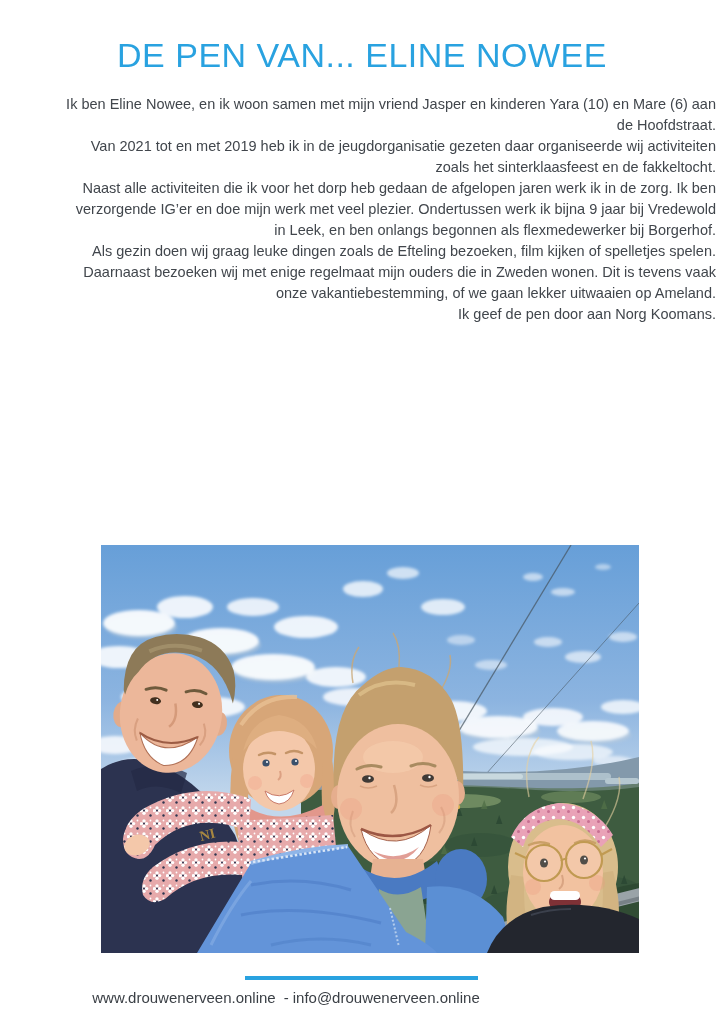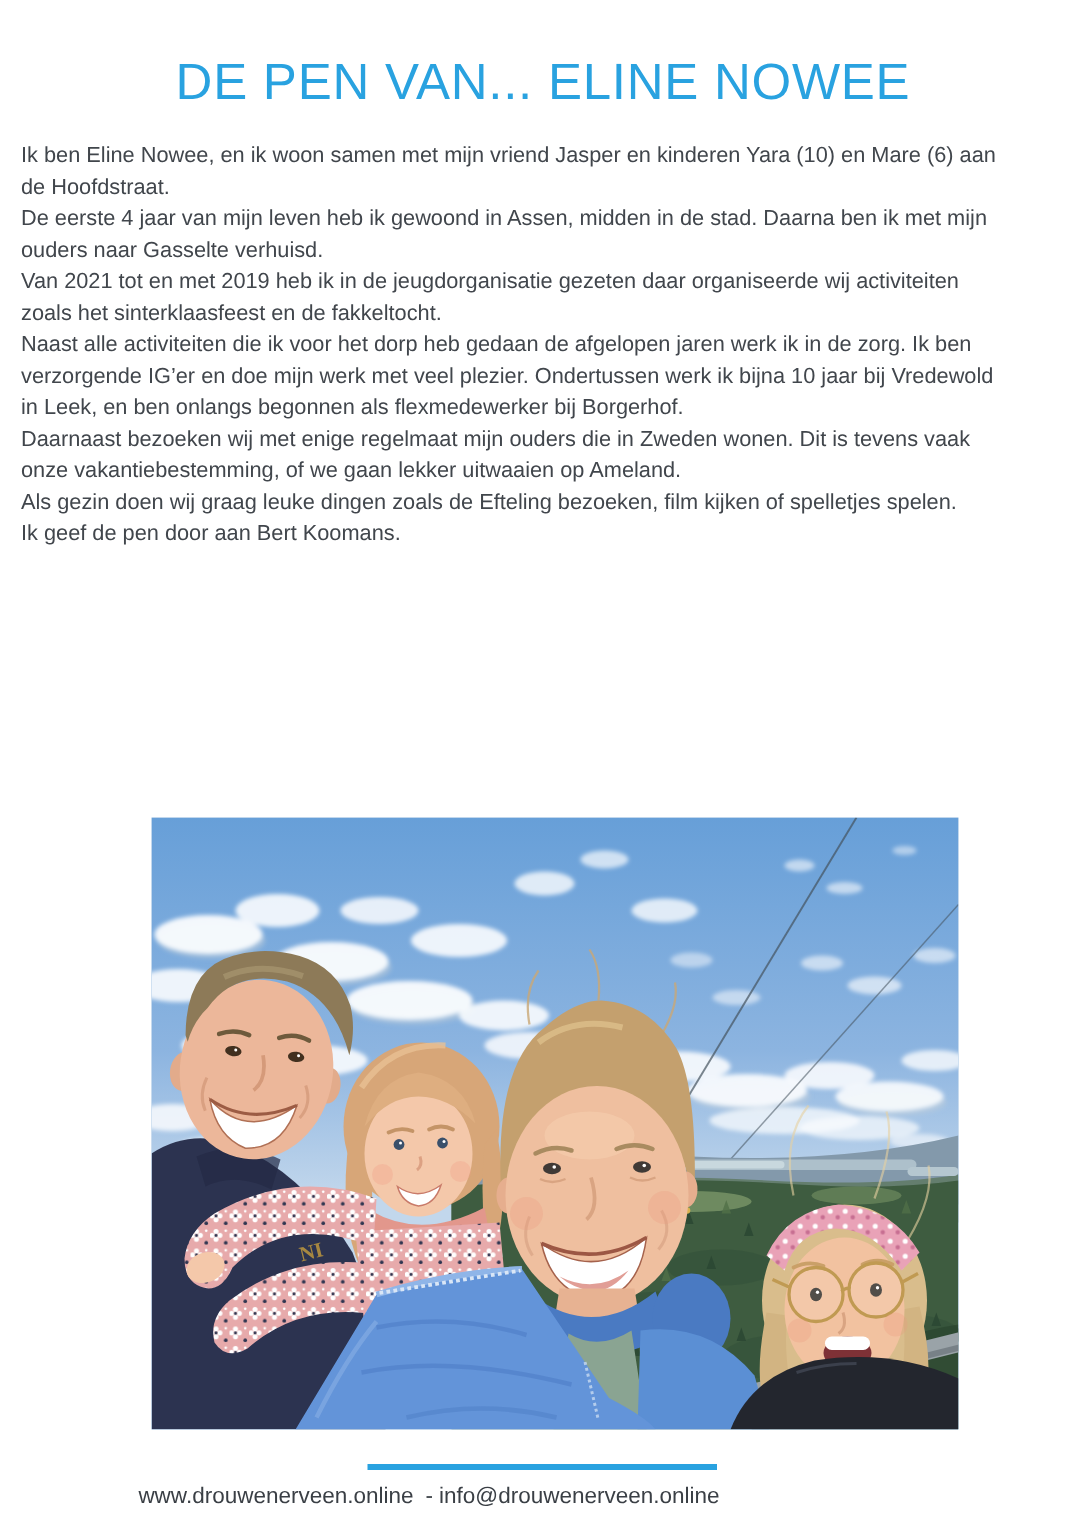--- a/index.html
+++ b/index.html
@@ -10,21 +10,21 @@
   }
   .page-title{
     position:absolute;top:36px;left:0;width:724px;margin:0;
     text-align:center;font-size:34px;font-weight:400;letter-spacing:.5px;
     color:#29a2e0;
   }
   .article{
     position:absolute;top:94px;left:14px;width:702px;
     font-size:14.5px;line-height:21px;color:#41464c;
   }
-  .article p{margin:0;white-space:pre;}
+  .article p{margin:0;white-space:pre;text-align:right;}
   .closing{margin-top:10px;white-space:pre;}
   .photo-wrap{
     position:absolute;left:101px;top:545px;width:538px;height:408px;
     overflow:hidden;background:#9dbfe2;
   }
   .photo-wrap svg{display:block;}
   .footer-divider{
     position:absolute;left:245px;top:976px;width:233px;height:4px;
     background:#29a2e0;
   }
@@ -37,31 +37,29 @@
 </head>
 <body>
 
 <div class="sheet">
 
   <h1 class="page-title">DE PEN VAN... ELINE NOWEE</h1>
 
   <div class="article">
     <p>Ik ben Eline Nowee, en ik woon samen met mijn vriend Jasper en kinderen Yara (10) en Mare (6) aan
 de Hoofdstraat.</p>
-    <p>De eerste 4 jaar van mijn leven heb ik gewoond in Assen, midden in de stad. Daarna ben ik met mijn
-ouders naar Gasselte verhuisd.</p>
     <p>Van 2021 tot en met 2019 heb ik in de jeugdorganisatie gezeten daar organiseerde wij activiteiten
 zoals het sinterklaasfeest en de fakkeltocht.</p>
     <p>Naast alle activiteiten die ik voor het dorp heb gedaan de afgelopen jaren werk ik in de zorg. Ik ben
-verzorgende IG’er en doe mijn werk met veel plezier. Ondertussen werk ik bijna 10 jaar bij Vredewold
+verzorgende IG’er en doe mijn werk met veel plezier. Ondertussen werk ik bijna 9 jaar bij Vredewold
 in Leek, en ben onlangs begonnen als flexmedewerker bij Borgerhof.</p>
+    <p>Als gezin doen wij graag leuke dingen zoals de Efteling bezoeken, film kijken of spelletjes spelen.</p>
     <p>Daarnaast bezoeken wij met enige regelmaat mijn ouders die in Zweden wonen. Dit is tevens vaak
 onze vakantiebestemming, of we gaan lekker uitwaaien op Ameland.</p>
-    <p>Als gezin doen wij graag leuke dingen zoals de Efteling bezoeken, film kijken of spelletjes spelen.</p>
-    <p class="closing">Ik geef de pen door aan Bert Koomans.</p>
+    <p class="closing">Ik geef de pen door aan Norg Koomans.</p>
   </div>
 
   <div class="photo-wrap">
     <svg width="538" height="408" viewBox="0 0 538 408" xmlns="http://www.w3.org/2000/svg">
       <defs>
         <linearGradient id="skyGrad" x1="0" y1="0" x2="0" y2="1">
           <stop offset="0" stop-color="#679fd8"></stop>
           <stop offset="0.38" stop-color="#8cb4e0"></stop>
           <stop offset="0.62" stop-color="#c2d7ec"></stop>
         </linearGradient>

